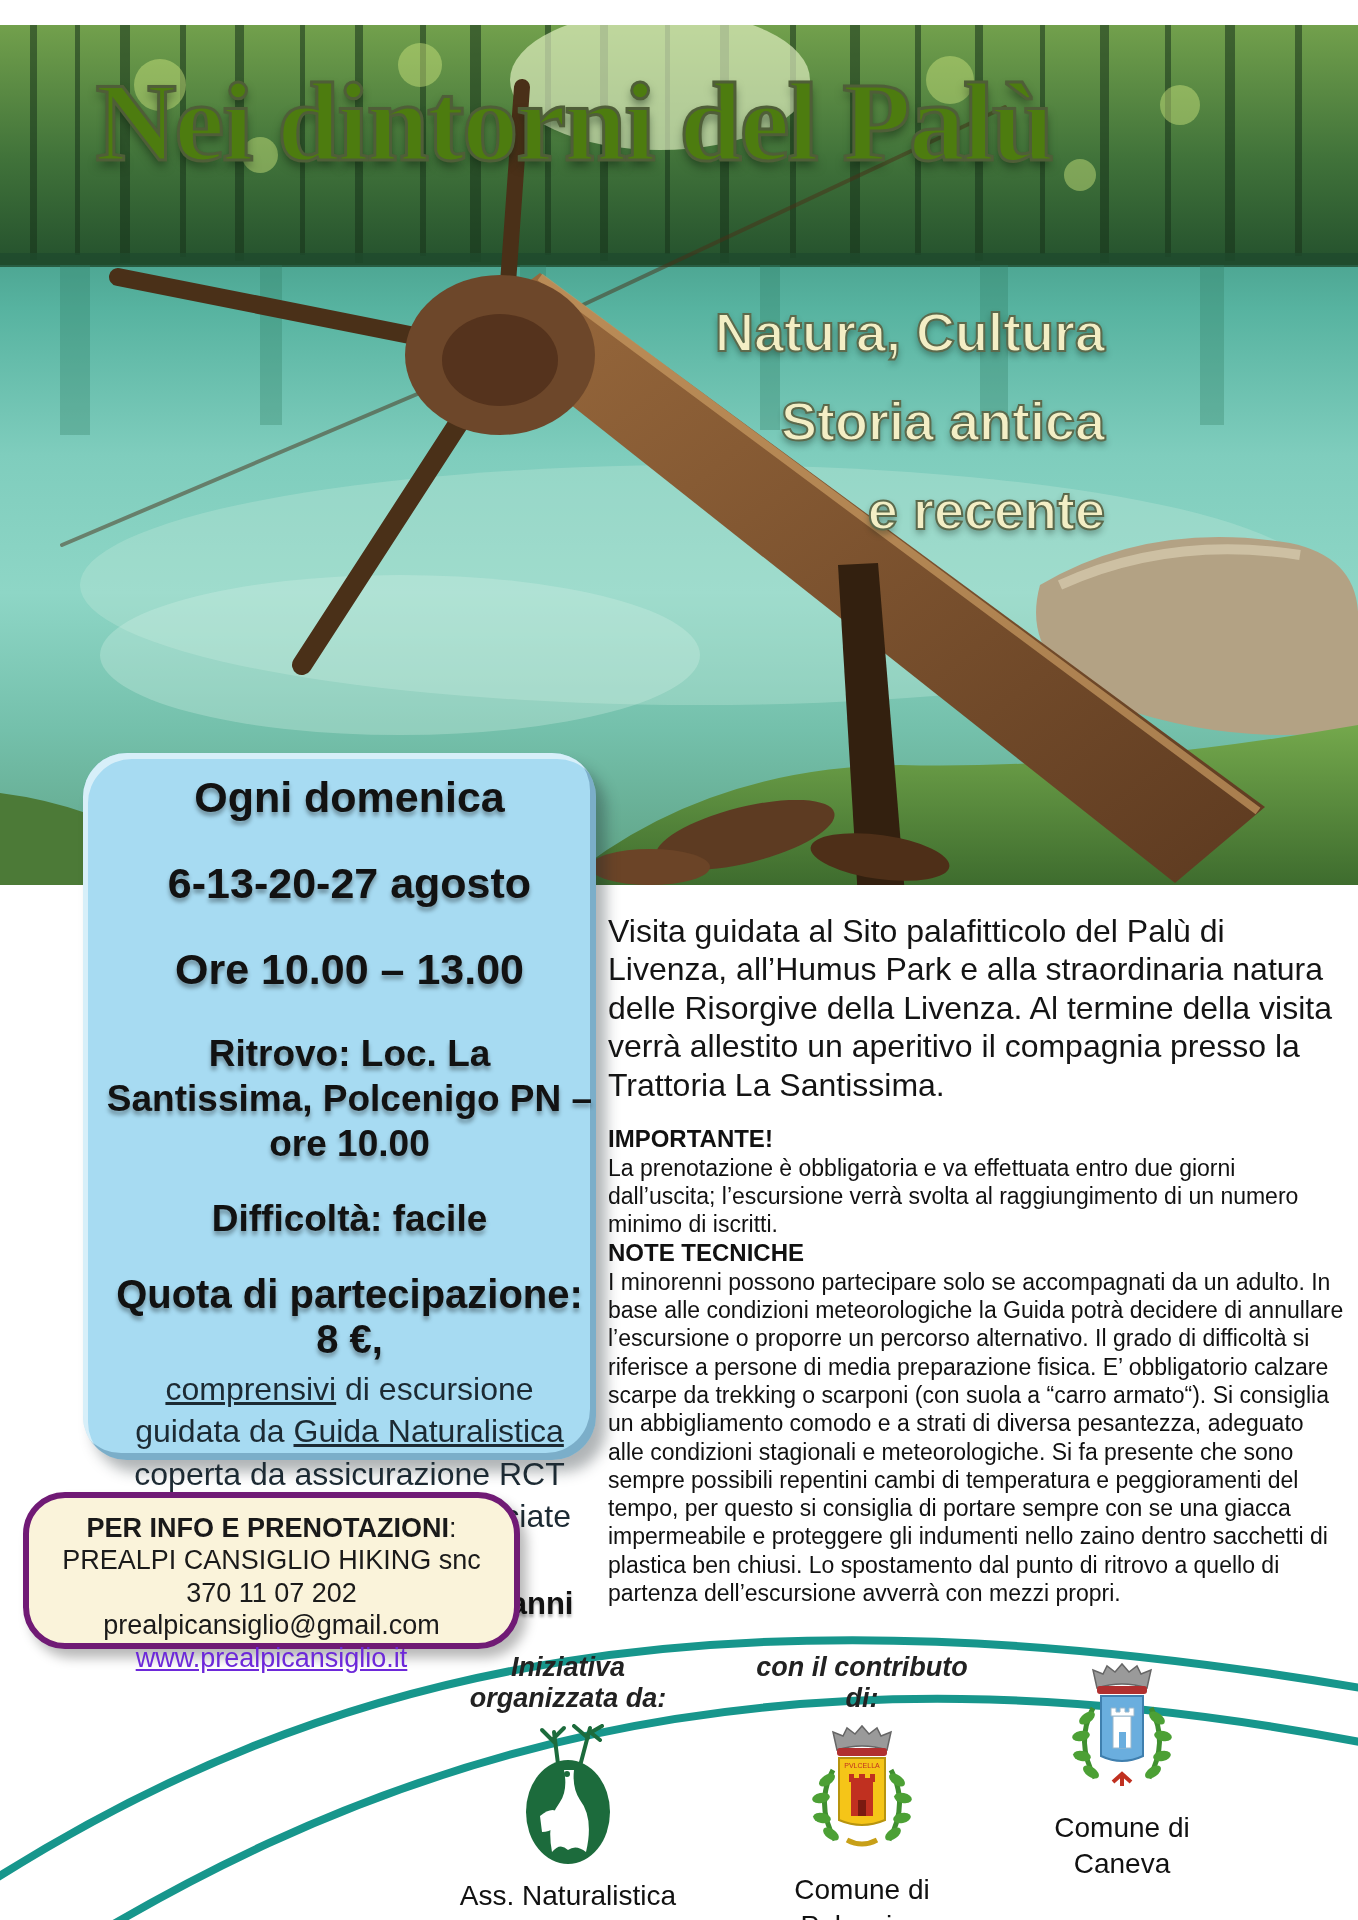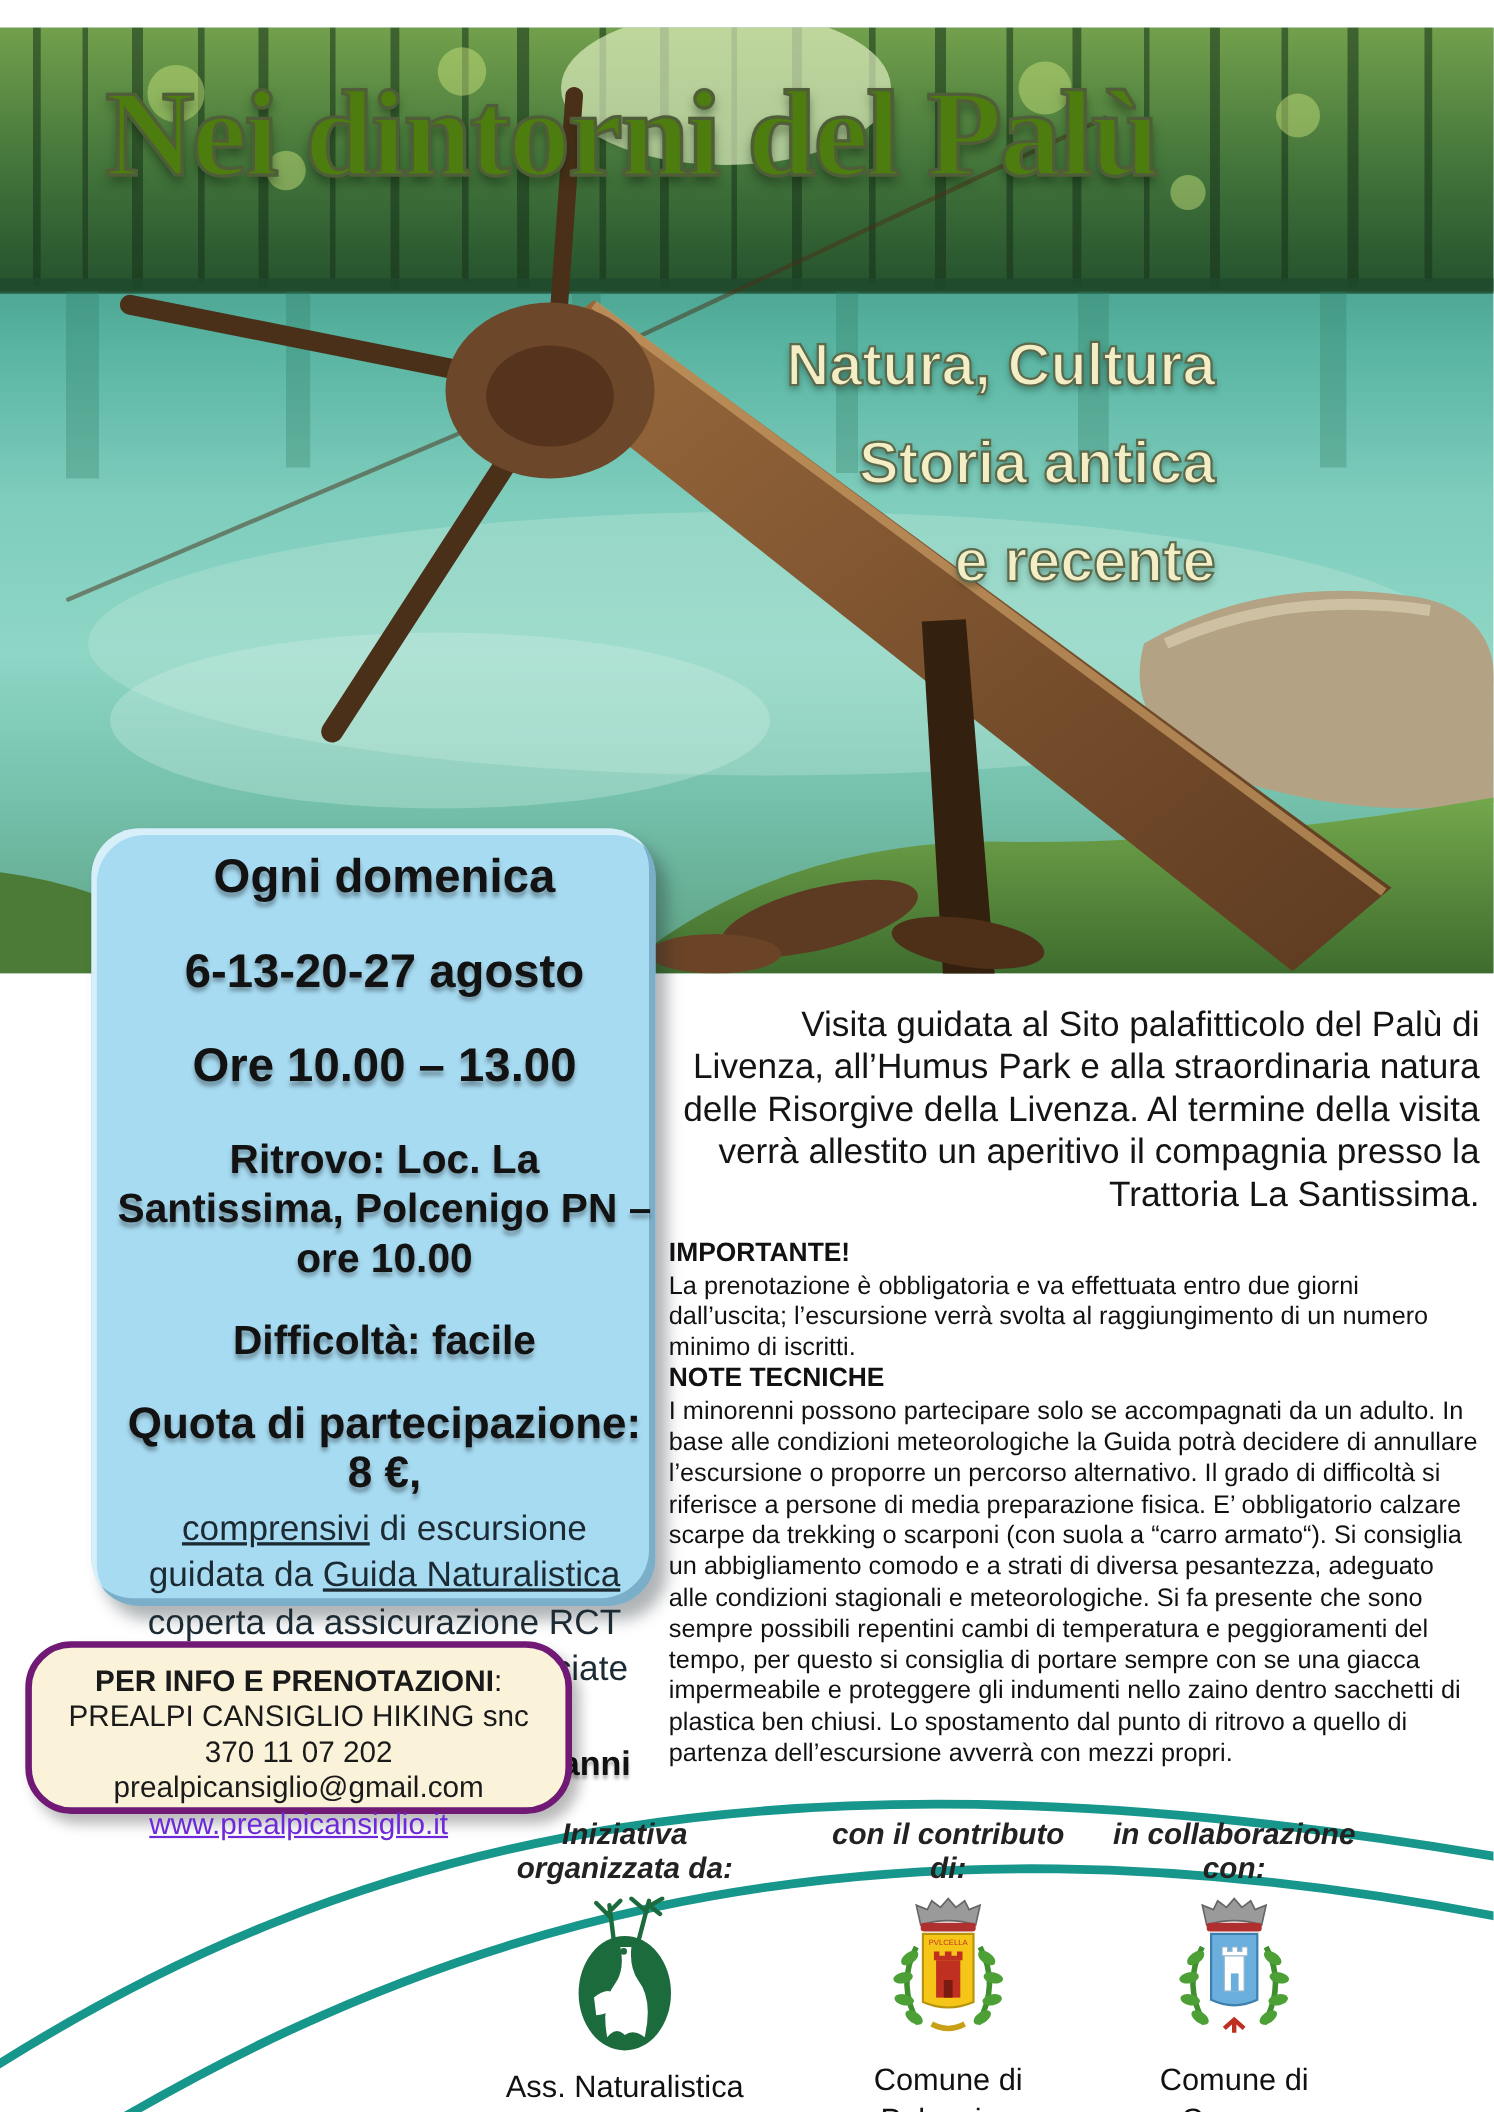--- a/index.html
+++ b/index.html
@@ -27,21 +27,21 @@
                  text-shadow:0 4px 4px rgba(0,0,0,.35);}
   .blue-box .med{font-size:37px;font-weight:bold;line-height:1.22;margin:0 0 30px 0;
                  text-shadow:0 4px 4px rgba(0,0,0,.35);}
   .blue-box .fee-title{font-size:40px;font-weight:bold;margin:0 0 6px 0;
                  text-shadow:0 4px 4px rgba(0,0,0,.35);}
   .blue-box .fee-body{font-size:32px;line-height:1.33;margin:0 14px 6px 14px;color:#1c2a33;}
   .blue-box .fee-body .u{text-decoration:underline;}
   .blue-box .free{font-size:31px;font-weight:bold;margin:2px 0 0 0;
                  text-shadow:0 3px 3px rgba(0,0,0,.3);}
   
-  .desc{position:absolute;left:608px;top:912px;width:737px;text-align:right;
+  .desc{position:absolute;left:608px;top:912px;width:737px;text-align:left;
         font-size:32px;line-height:1.2;color:#141414;}
   .tech{position:absolute;left:608px;top:1124px;width:737px;text-align:left;
         font-size:23px;line-height:1.23;color:#111;}
   .tech .head{font-weight:bold;font-size:24px;}
   
   .info-box{position:absolute;left:23px;top:1492px;width:497px;height:157px;
             box-sizing:border-box;background:#faf3da;border:6px solid #701a75;
             border-radius:42px;box-shadow:7px 9px 12px rgba(0,0,0,.28);
             text-align:center;padding-top:14px;font-size:27px;line-height:1.2;color:#1a1a1a;}
   .info-box .b{font-weight:bold;}
@@ -241,21 +241,20 @@
         <path d="M 42 58 L 42 50 L 47 50 L 47 54 L 52 54 L 52 50 L 58 50 L 58 54 L 63 54 L 63 50 L 68 50 L 68 58 Z" fill="#c03020"></path>
         <rect x="51" y="76" width="8" height="16" fill="#7a1a10"></rect>
         <path d="M 40 116 Q 55 124 70 116" stroke="#c8a018" stroke-width="5" fill="none"></path>
       </svg>
     </div>
     <div class="f-name">Comune di</div>
     <div class="f-name">Polcenigo</div>
   </div>
 
   <div class="f-col col3">
-    <div class="f-label">in collaborazione con:</div>
     <div class="f-logo">
       <svg width="110" height="138" viewBox="0 0 110 138">
         <path d="M 30 26 Q 55 18 80 26 L 84 8 L 74 12 L 70 4 L 62 10 L 55 2 L 48 10 L 40 4 L 36 12 L 26 8 Z" fill="#9a9a9a" stroke="#666" stroke-width="1.5"></path>
         <rect x="30" y="24" width="50" height="8" rx="3" fill="#b03030"></rect>
         <g stroke="#3f8f2f" stroke-width="5" fill="none">
           <path d="M 26 46 Q 8 80 28 116"></path>
           <path d="M 84 46 Q 102 80 82 116"></path>
         </g>
         <g fill="#4ca035">
           <ellipse cx="20" cy="56" rx="9" ry="5" transform="rotate(-35 20 56)"></ellipse>

